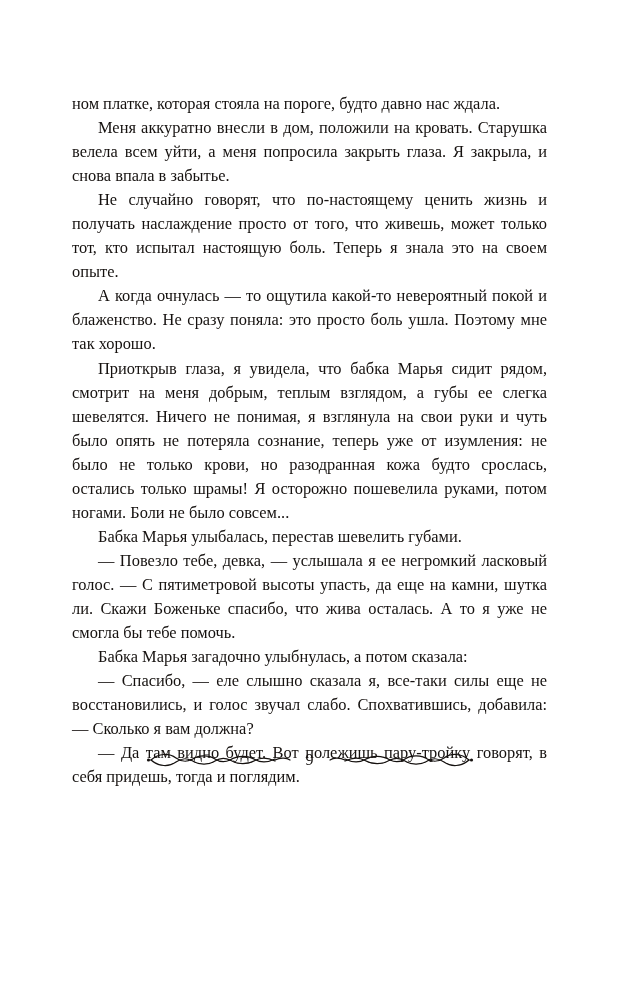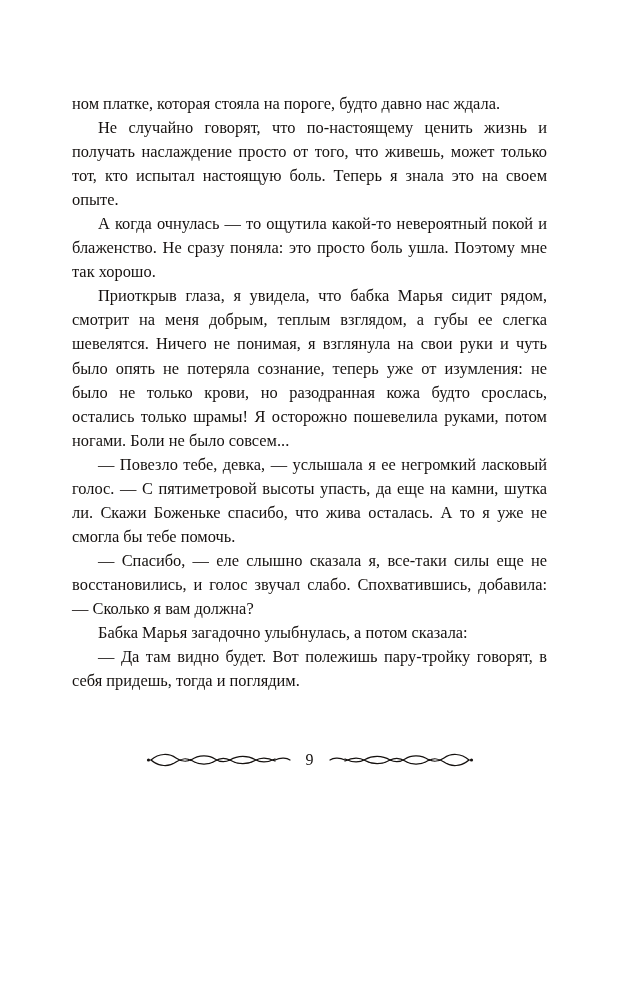--- a/index.html
+++ b/index.html
@@ -61,26 +61,28 @@
   }
   .orn svg { display: block; }
 </style>
 </head>
 <body>
 
 <div class="page">
 
   <div class="body-text">
     <p class="noindent">ном платке, которая стояла на пороге, будто давно нас ждала.</p>
+    <p class="indent">Меня аккуратно внесли в дом, положили на кровать. Старушка велела всем уйти, а меня попросила закрыть глаза. Я закрыла, и снова впала в забытье.</p>
     <p class="indent">Не случайно говорят, что по-настоящему ценить жизнь и получать наслаждение просто от того, что живешь, может только тот, кто испытал настоящую боль. Теперь я знала это на своем опыте.</p>
     <p class="indent">А когда очнулась — то ощутила какой-то невероятный покой и блаженство. Не сразу поняла: это просто боль ушла. Поэтому мне так хорошо.</p>
     <p class="indent">Приоткрыв глаза, я увидела, что бабка Марья сидит рядом, смотрит на меня добрым, теплым взглядом, а губы ее слегка шевелятся. Ничего не понимая, я взглянула на свои руки и чуть было опять не потеряла сознание, теперь уже от изумления: не было не только крови, но разодранная кожа будто срослась, остались только шрамы! Я осторожно пошевелила руками, потом ногами. Боли не было совсем...</p>
+    <p class="indent">Бабка Марья улыбалась, перестав шевелить губами.</p>
     <p class="indent">— Повезло тебе, девка, — услышала я ее негромкий ласковый голос. — С пятиметровой высоты упасть, да еще на камни, шутка ли. Скажи Боженьке спасибо, что жива осталась. А то я уже не смогла бы тебе помочь.</p>
+    <p class="indent">Бабка Марья загадочно улыбнулась, а потом сказала:</p>
     <p class="indent">— Спасибо, — еле слышно сказала я, все-таки силы еще не восстановились, и голос звучал слабо. Спохватившись, добавила: — Сколько я вам должна?</p>
-    <p class="indent">Бабка Марья загадочно улыбнулась, а потом сказала:</p>
     <p class="indent">— Да там видно будет. Вот полежишь пару-тройку говорят, в себя придешь, тогда и поглядим.</p>
   </div>
 
   <div class="footer">
     <span class="orn">
       <svg width="150" height="26" viewBox="0 0 150 26" xmlns="http://www.w3.org/2000/svg">
         <g fill="none" stroke="#15110f" stroke-width="1.25" stroke-linecap="round">
           <path d="M6 13 C 14 6, 24 6, 31 11 C 36 14.5, 42 15, 46 12.5"></path>
           <path d="M6 13 C 14 20, 24 20, 31 15 C 36 11.5, 42 11, 46 13.5"></path>
           <path d="M46 13 C 54 7.5, 64 8, 70 12 C 74.5 15, 80 15.5, 85 13"></path>

